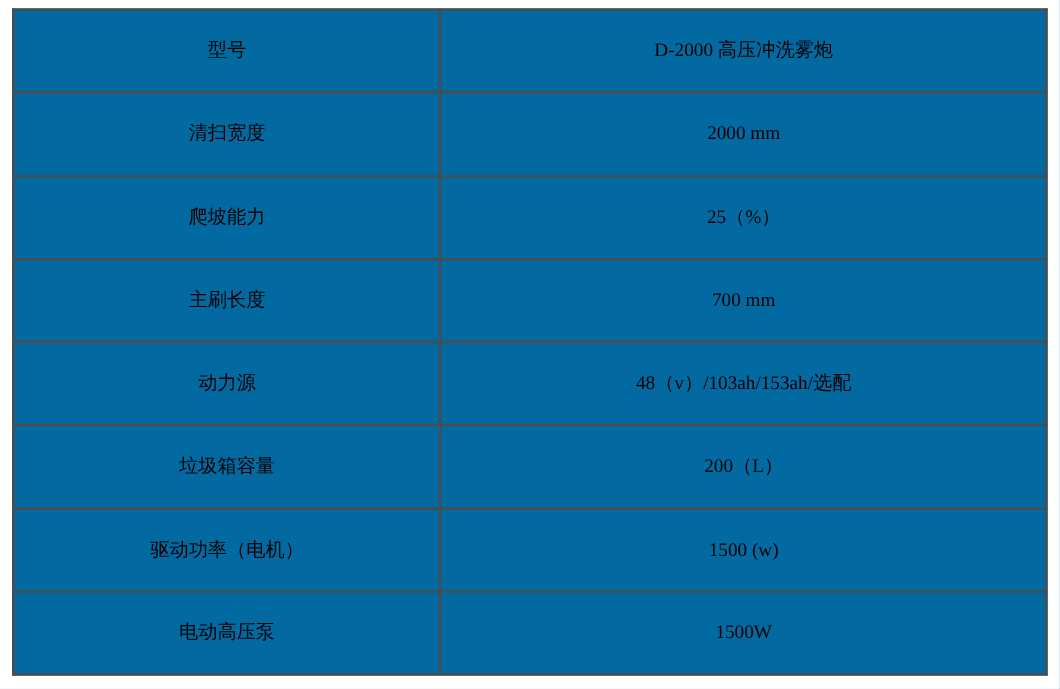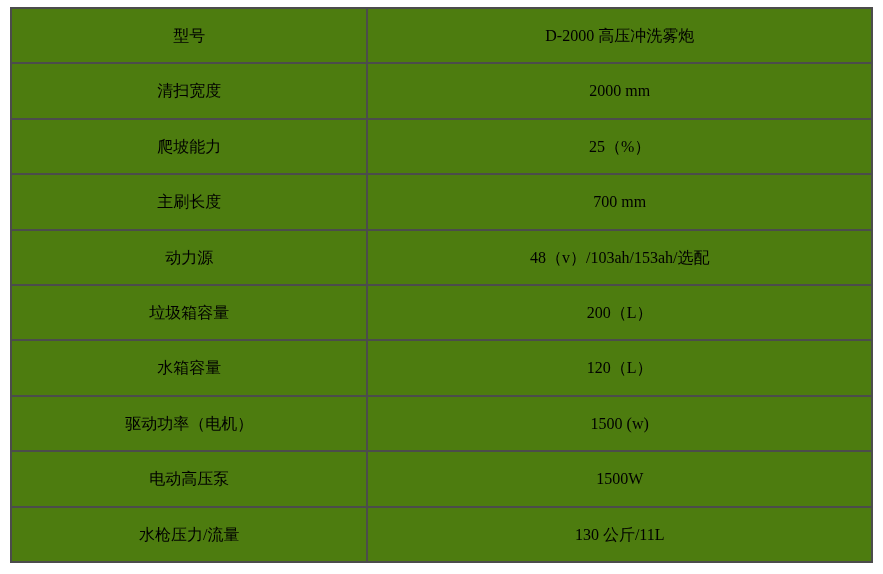--- a/index.html
+++ b/index.html
@@ -16,21 +16,21 @@
     overflow: hidden;
   }
   .spec-table {
     position: absolute;
     left: 10px;
     top: 7px;
     width: 863px;
     height: 556px;
     border-collapse: collapse;
     table-layout: fixed;
-    background: #4d7c0f;
+    background: #0369a1;
   }
   .spec-table col.c1 { width: 41.4%; }
   .spec-table col.c2 { width: 58.6%; }
   .spec-table td {
     border: 2px solid #4c4c4c;
     text-align: center;
     vertical-align: middle;
     font-size: 16px;
     line-height: 1.2;
     padding: 0;
@@ -65,29 +65,21 @@
     </tr>
     <tr>
       <td>动力源</td>
       <td>48（v）/103ah/153ah/选配</td>
     </tr>
     <tr>
       <td>垃圾箱容量</td>
       <td>200（L）</td>
     </tr>
     <tr>
-      <td>水箱容量</td>
-      <td>120（L）</td>
-    </tr>
-    <tr>
       <td>驱动功率（电机）</td>
       <td>1500 (w)</td>
     </tr>
     <tr>
       <td>电动高压泵</td>
       <td>1500W</td>
     </tr>
-    <tr>
-      <td>水枪压力/流量</td>
-      <td>130 公斤/11L</td>
-    </tr>
   </tbody>
 </table>
 
 </body></html>

